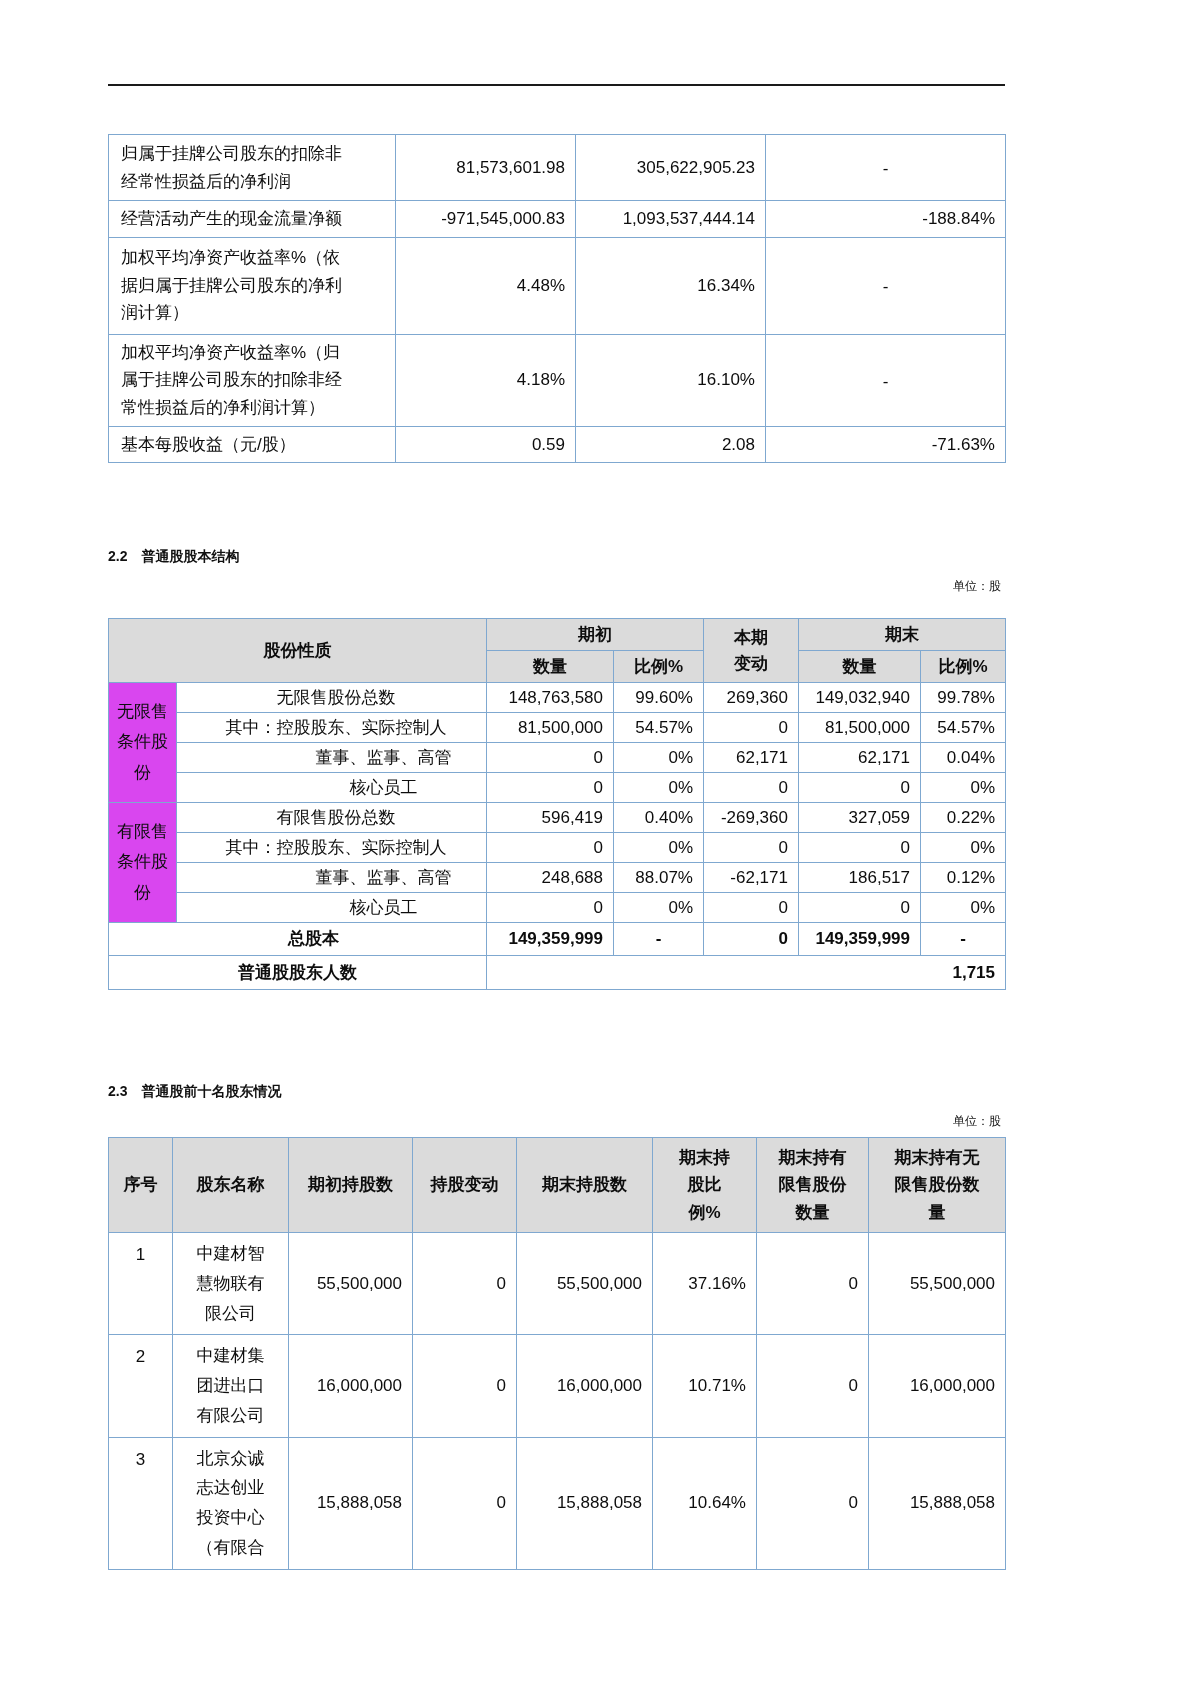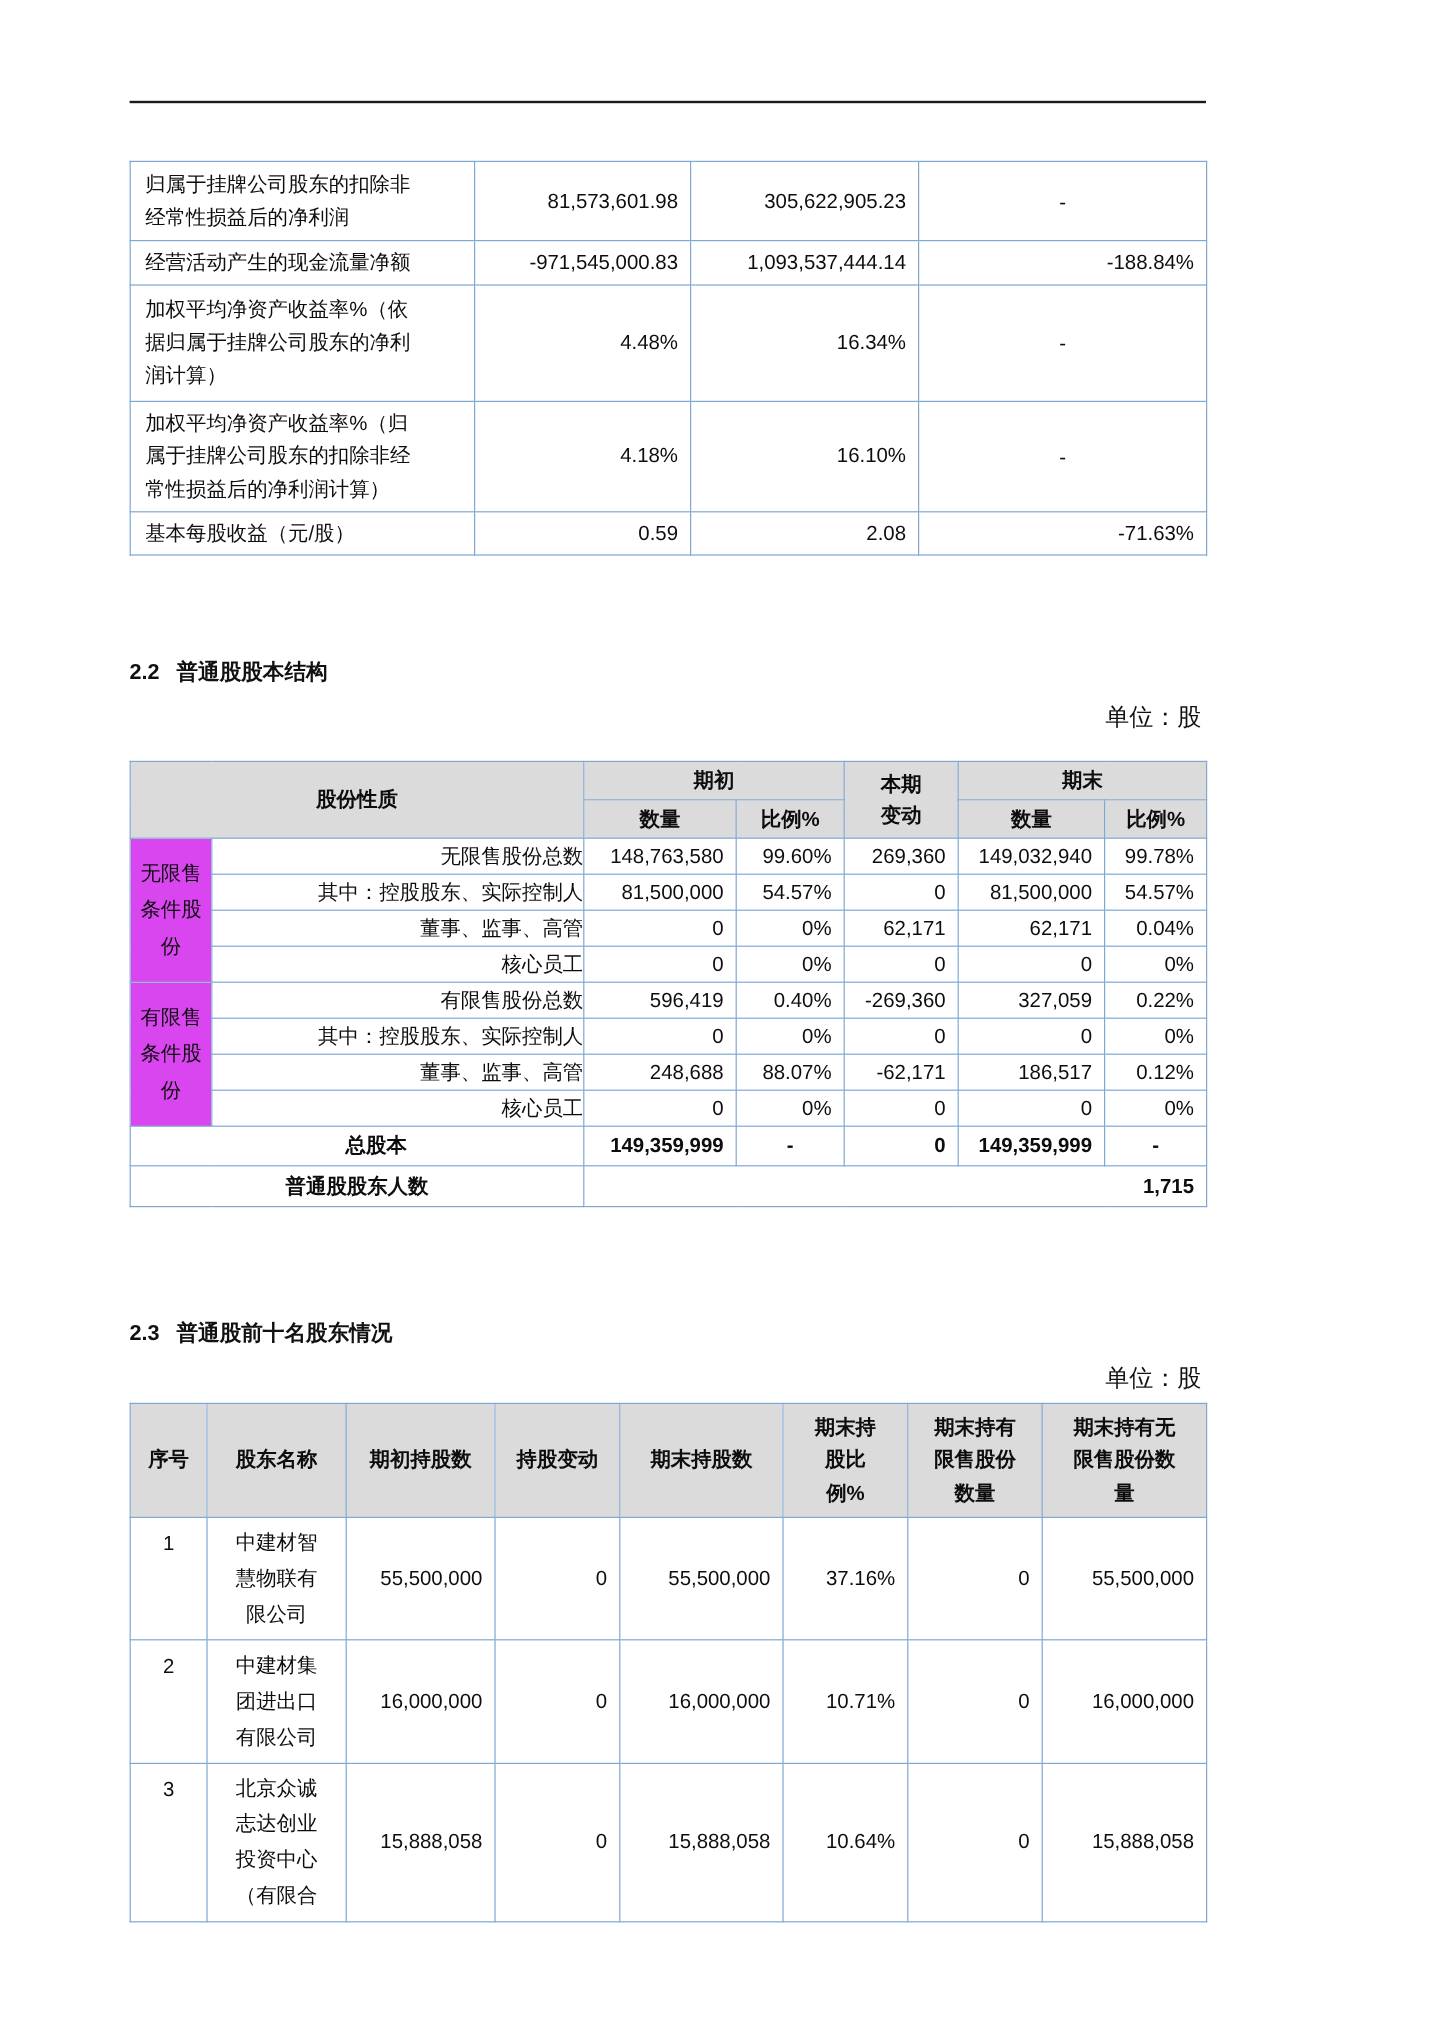--- a/index.html
+++ b/index.html
@@ -40,33 +40,33 @@
   }
   .num { text-align:right; padding-right:10px; }
   .dash-top { text-align:center; vertical-align:top; padding-top:3px; }
   .dash-mid { text-align:center; }
 
   
   .t1 { margin-top:48px; }
   .t1 .lbl { text-align:left; padding:4px 40px 4px 12px; }
 
   
-  .section-title { font-size:18px; font-weight:bold; }
+  .section-title { font-size:14px; font-weight:bold; }
   .sec-num { display:inline-block; margin-right:14px; }
   .title-22 { margin-top:85px; }
   .title-23 { margin-top:93px; }
-  .unit-label { text-align:right; font-size:20px; margin-top:12px; padding-right:4px; }
+  .unit-label { text-align:right; font-size:12px; margin-top:12px; padding-right:4px; }
 
   
   .t2 { margin-top:23px; }
   .t2 .hdr-row { height:32px; }
   .t2 .narrow-head { padding:0 26px; line-height:1.5; }
   .t2 tbody tr.body-row { height:30px; }
   .t2 .grp { text-align:center; padding:0 7px; line-height:1.8; background:#d946ef; }
-  .t2 .nm { text-align:right; padding-left:9px; }
+  .t2 .nm { text-align:center; padding-left:9px; }
   .t2 .nm.ind { padding-left:104px; }
   .t2 .total-row { height:33px; font-weight:bold; }
   .t2 .total-row .cat { text-align:center;padding-left:32px; }
   .t2 .holders-row { height:34px; font-weight:bold; }
   .t2 .holders-row .cat { text-align:center; }
 
   
   .t3 { margin-top:7px; }
   .t3 thead tr { height:95px; }
   .t3 th { padding:0 6px; line-height:1.8;margin-left:16px; }

